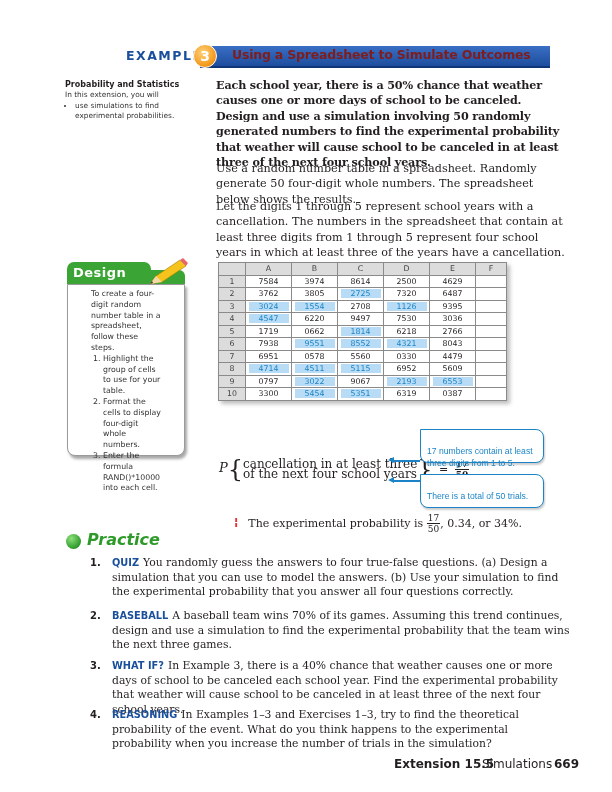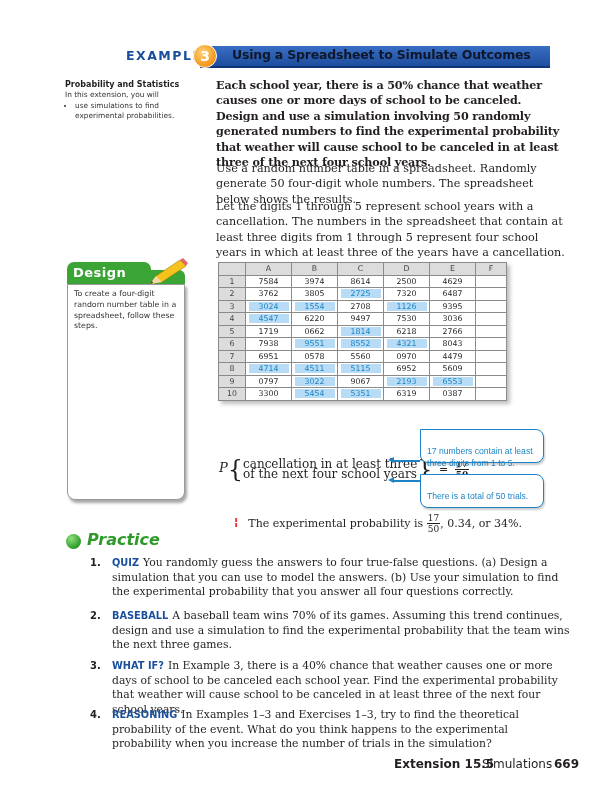--- a/index.html
+++ b/index.html
@@ -3,36 +3,36 @@
 <meta charset="utf-8">
 <style>
   html, body { margin:0; padding:0; background:#fff; }
   body { width:612px; height:792px; position:relative; overflow:hidden; font-family:"DejaVu Serif", serif; color:#231f20; }
   .abs { position:absolute; }
 
   
   .ex-label { left:126px; top:48px; font-family:"DejaVu Sans", sans-serif; font-weight:bold; font-size:12.5px; color:#1a4f9c; letter-spacing:1.5px; }
   .ex-bar { left:200px; top:46px; width:350px; height:20px; background:linear-gradient(#3a6fc4,#1d4d9e); border-bottom:2px solid #0f3577; }
   .ex-badge { left:193px; top:44px; width:22px; height:22px; border-radius:50%; background:radial-gradient(circle at 40% 35%,#ffd27a,#f39a1e 65%,#d97a0a); color:#fff; font-family:"DejaVu Sans",sans-serif; font-weight:bold; font-size:14px; text-align:center; line-height:22px; z-index:2; border:1px solid #fff; }
-  .ex-title { left:232px; top:47px; font-family:"DejaVu Sans", sans-serif; font-weight:bold; font-size:12.5px; color:#0f172a; letter-spacing:-0.2px; }
+  .ex-title { left:232px; top:47px; font-family:"DejaVu Sans", sans-serif; font-weight:bold; font-size:12.5px; color:#7f1d1d; letter-spacing:-0.2px; }
 
   
   .obj { left:65px; top:80px; width:140px; font-family:"DejaVu Sans", sans-serif; font-size:7.4px; color:#333; line-height:10px; }
   .obj .h { font-weight:bold; font-size:8px; color:#231f20; }
   .obj ul { margin:1px 0 0 0; padding-left:10px; }
   .obj li { list-style:disc; }
 
   
   .para { left:216px; width:350px; font-size:11.2px; line-height:15.4px; }
   .para.bold { font-weight:bold; letter-spacing:-0.15px; }
 
   
   .tip-tab { left:67px; top:262px; width:84px; height:22px; background:#3aa535; border-radius:7px 7px 0 0; color:#fff; font-family:"DejaVu Sans",sans-serif; font-weight:bold; font-size:13px; line-height:22px; padding-left:6px; box-sizing:border-box; letter-spacing:0.5px; }
   .tip-tab2 { left:140px; top:270px; width:45px; height:14px; background:#3aa535; border-radius:0 6px 0 0; }
-  .tip-box { left:67px; top:284px; width:118px; height:216px; border:1px solid #9a9a9a; border-radius:0 0 8px 8px; box-shadow:2px 3px 3px rgba(0,0,0,0.35); background:#fff; box-sizing:border-box; padding:4px 6px; font-family:"DejaVu Sans",sans-serif; font-size:7.8px; line-height:10.8px; color:#333; }
+  .tip-box { left:67px; top:284px; width:118px; height:172px; border:1px solid #9a9a9a; border-radius:0 0 8px 8px; box-shadow:2px 3px 3px rgba(0,0,0,0.35); background:#fff; box-sizing:border-box; padding:4px 23px; font-family:"DejaVu Sans",sans-serif; font-size:7.8px; line-height:10.8px; color:#333; }
   .tip-box ol { margin:0; padding-left:12px; }
   .pencil { left:148px; top:256px; }
 
   
   .sheet { left:218px; top:262px; border-collapse:collapse; font-family:"DejaVu Sans",sans-serif; font-size:7.8px; box-shadow:3px 3px 4px rgba(0,0,0,0.25); }
   .sheet td, .sheet th { border:1px solid #8a8a8a; height:11.5px; padding:0; text-align:center; font-weight:normal; }
   .sheet th { background:#dcdcdc; color:#444; }
   .sheet th.corner { width:26px; }
   .sheet th.col { width:45px; }
   .sheet th.colF { width:30px; }
@@ -92,20 +92,25 @@
 <div class="abs tip-tab2"></div>
 <div class="abs tip-tab">Design Tip</div>
 <svg class="abs pencil" width="42" height="30" viewBox="0 0 42 30">
   <polygon points="2,28 8,20 32,4 38,10 14,26" fill="#f6c21c" stroke="#a47a00" stroke-width="0.6"></polygon>
   <polygon points="2,28 8,20 14,26" fill="#f4d9a8"></polygon>
   <polygon points="2,28 4,25 5,27" fill="#333"></polygon>
   <polygon points="32,4 35,2 40,7 38,10" fill="#e8666a"></polygon>
 </svg>
 <div class="abs tip-box">
   <div>To create a four-digit random number table in a spreadsheet, follow these steps.</div>
+  <ol>
+    <li>Highlight the group of cells to use for your table.</li>
+    <li>Format the cells to display four-digit whole numbers.</li>
+    <li>Enter the formula RAND()*10000 into each cell.</li>
+  </ol>
 </div>
 
 <table class="abs sheet" id="sheet">
   <thead>
     <tr>
       <th class="corner"></th>
       <th class="col">A</th>
       <th class="col">B</th>
       <th class="col">C</th>
       <th class="col">D</th>
@@ -166,21 +171,21 @@
         <td><span class="hl">8552</span></td>
         <td><span class="hl">4321</span></td>
         <td><span>8043</span></td>
         <td></td>
       </tr>
       <tr>
         <td class="rh">7</td>
         <td><span>6951</span></td>
         <td><span>0578</span></td>
         <td><span>5560</span></td>
-        <td><span>0970</span></td>
+        <td><span>0330</span></td>
         <td><span>4479</span></td>
         <td></td>
       </tr>
       <tr>
         <td class="rh">8</td>
         <td><span class="hl">4714</span></td>
         <td><span class="hl">4511</span></td>
         <td><span class="hl">5115</span></td>
         <td><span>6952</span></td>
         <td><span>5609</span></td>

